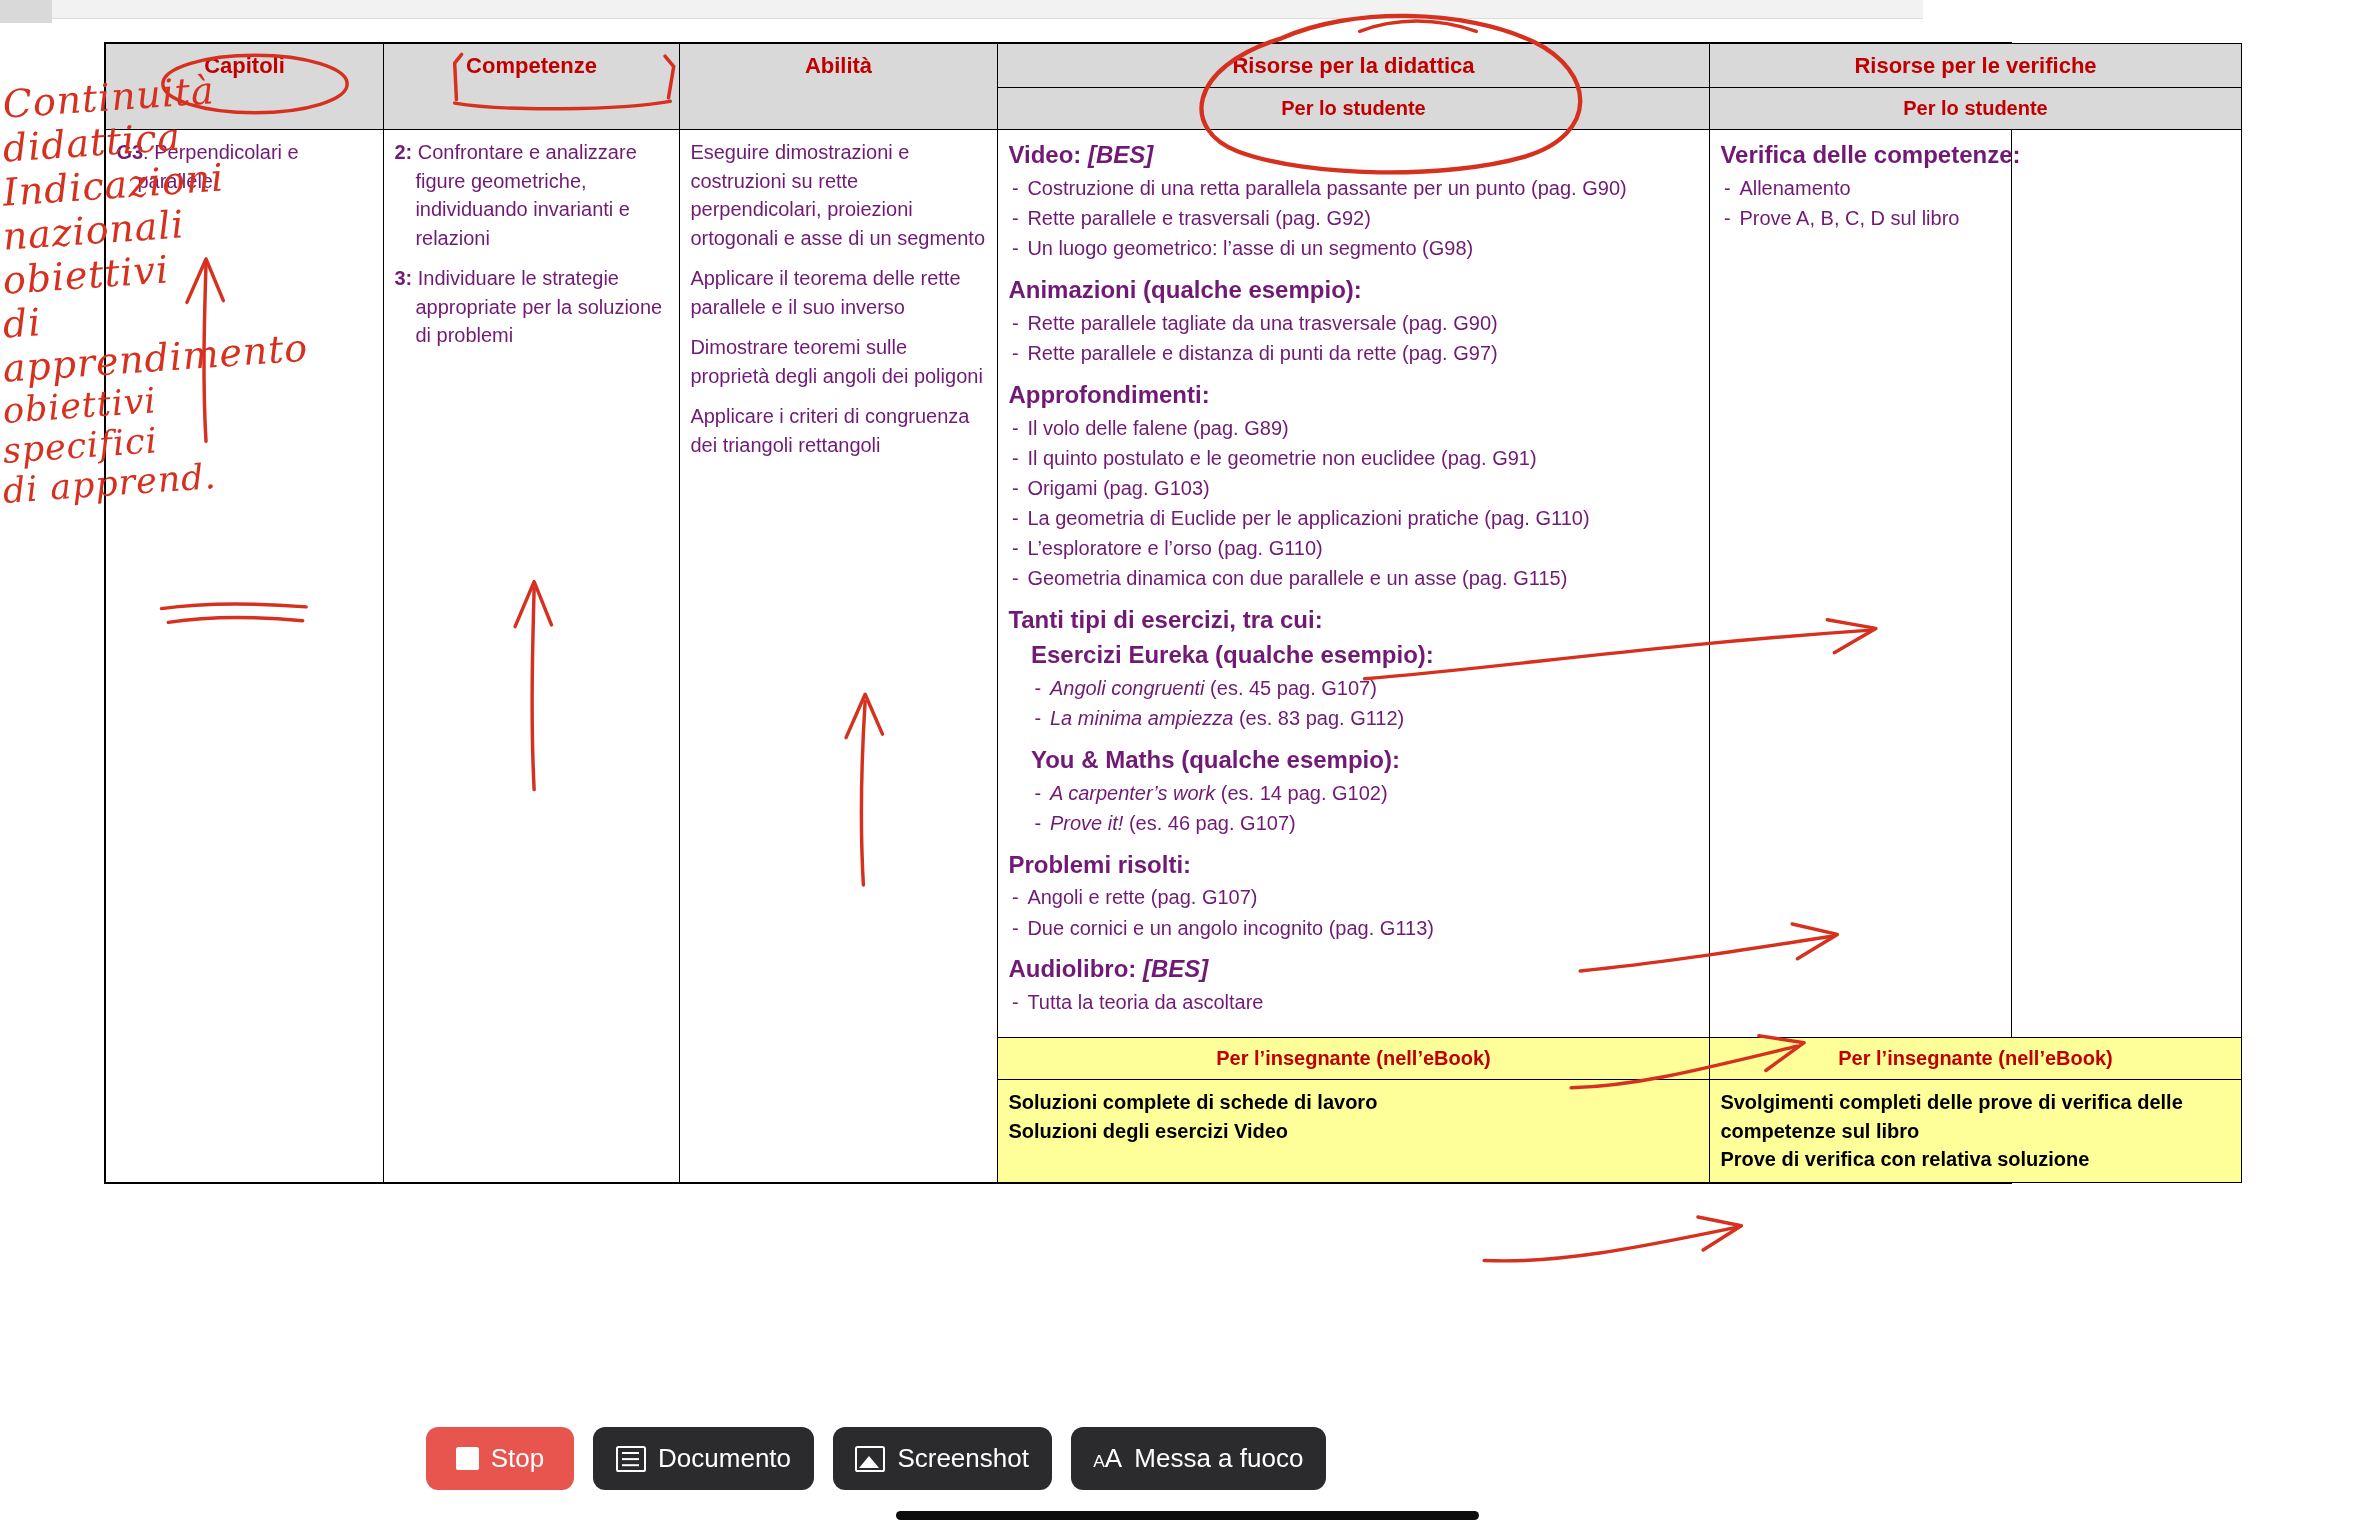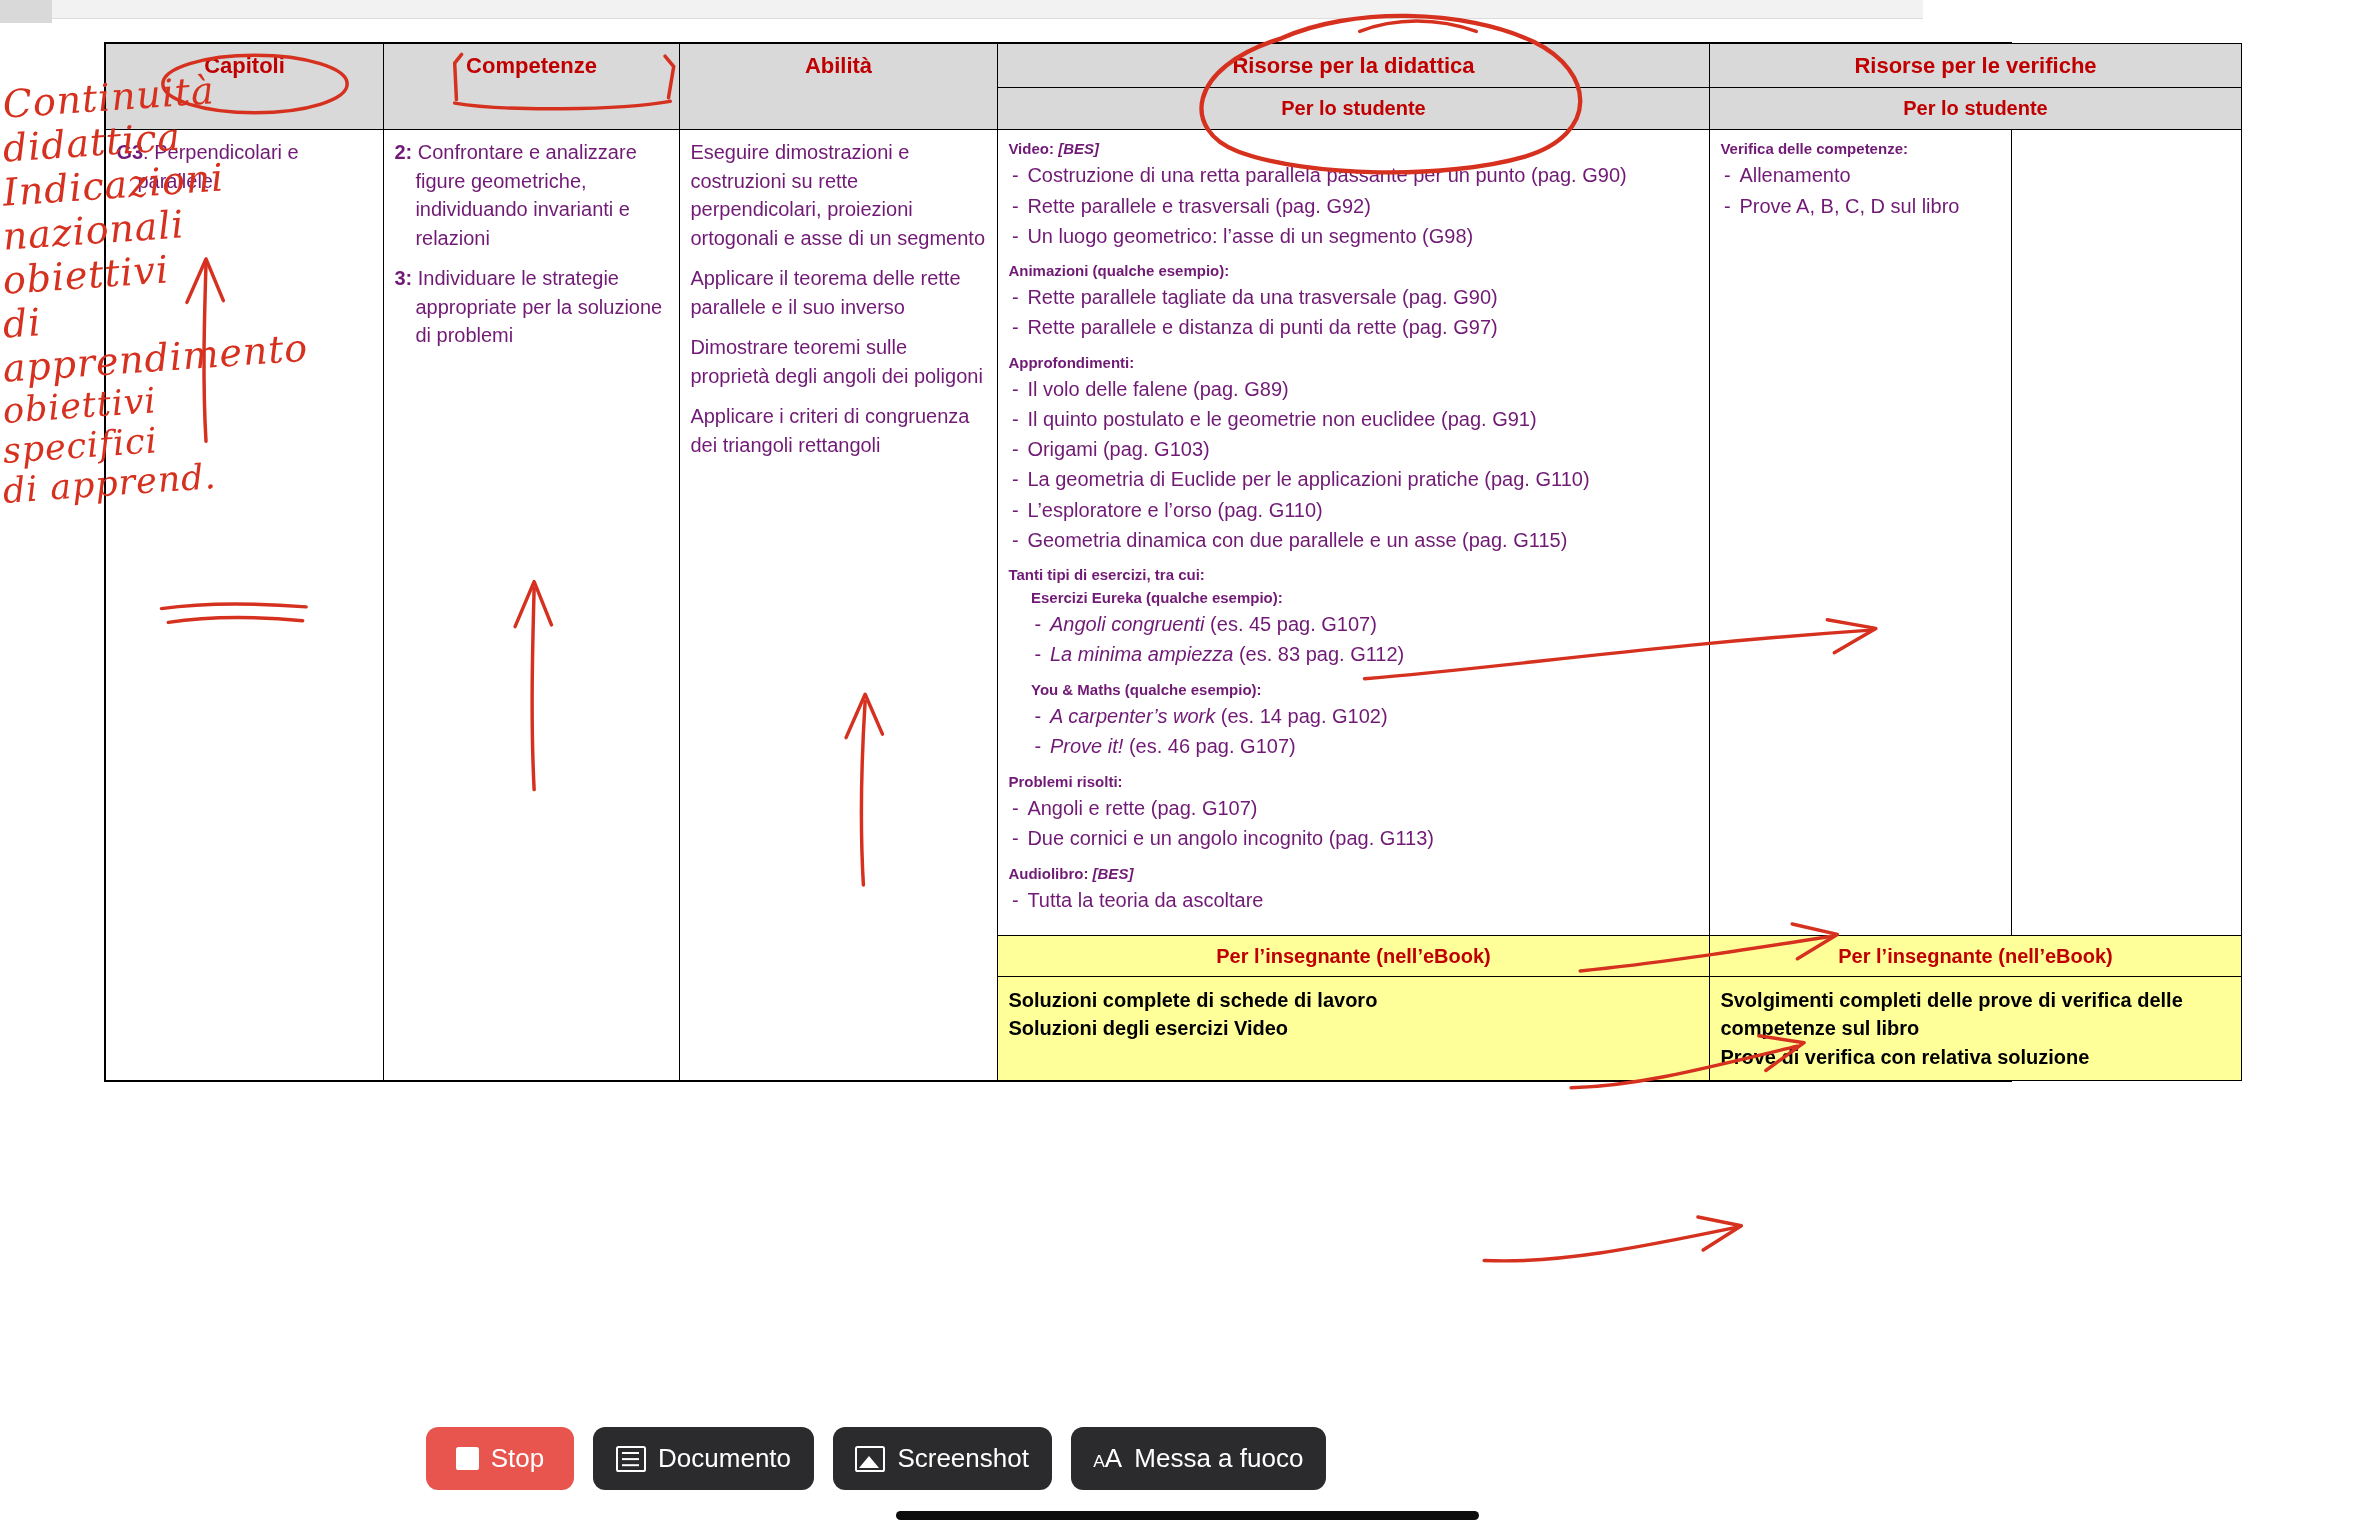--- a/index.html
+++ b/index.html
@@ -92,21 +92,21 @@
   .bi { font-weight: bold; font-style: italic; }
 
   ul.dash { list-style: none; margin: 0 0 10.4px 0; padding: 0; }
   ul.dash > li {
     position: relative; padding-left: 19px; margin-bottom: 1.7px;
     font-size: 20px; line-height: 1.42;
   }
   ul.dash > li:before {
     content: "-"; position: absolute; left: 3.5px; top: 0;
   }
-  .sec-title { font-weight: bold; font-size: 15px; margin: 0 0 1.7px 0; }
+  .sec-title { font-weight: bold; font-size: 24px; margin: 0 0 1.7px 0; }
 
   .hang { position: relative; padding-left: 0; }
   .hang .ind { display: block; padding-left: 21px; text-indent: -21px; }
 
   
   .ink {
     position: absolute;
     color: #d6301f;
     pointer-events: none;
   }

